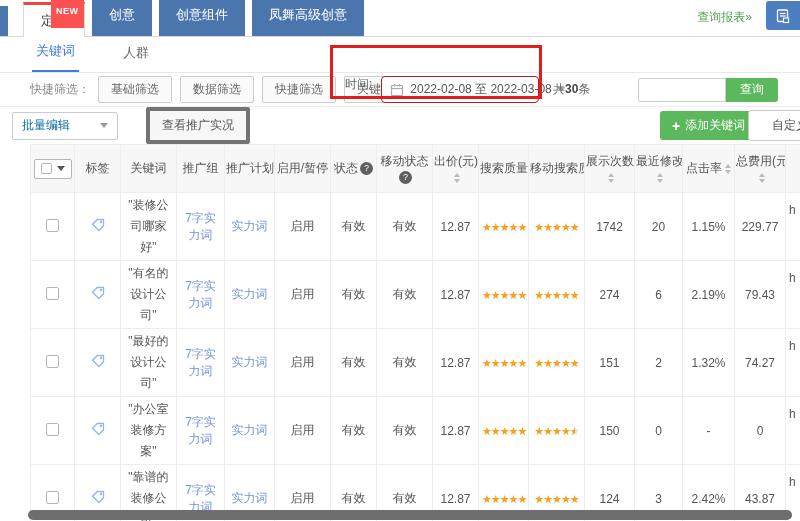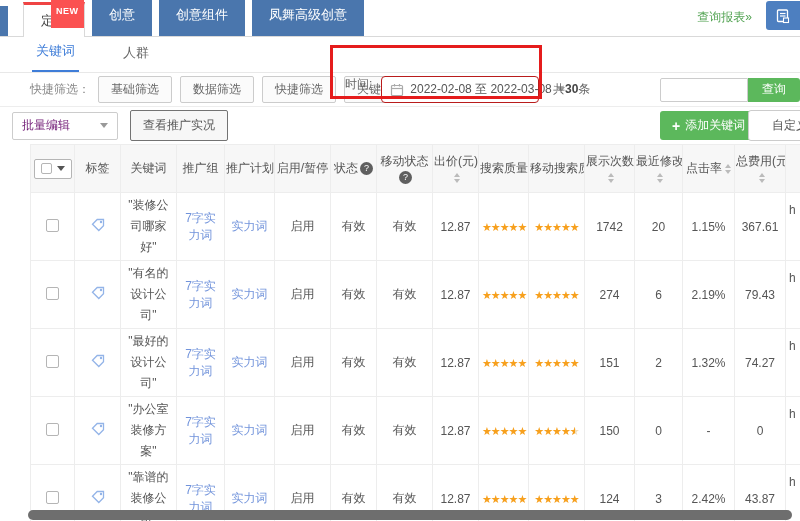--- a/index.html
+++ b/index.html
@@ -27,31 +27,31 @@
   .quick-label { color:#888; margin-right:8px; white-space:nowrap; }
   .filter-btn { border:1px solid #ccc; background:#fbfbfb; color:#666; font-size:12px; padding:4px 12px; margin-right:8px; border-radius:2px; cursor:pointer; white-space:nowrap; }
   .time-group { position:absolute; left:345px; display:flex; align-items:flex-start; }
   .time-label { color:#666; margin-right:9px; }
   .date-picker { border:1px solid #b91c1c; border-radius:4px; background:#fff; display:flex; align-items:center; padding:4px 8px; width:158px; cursor:pointer; }
   .date-picker svg { flex:none; margin-right:6px; }
   .date-text { color:#555; font-size:12px; white-space:nowrap; flex:1; }
   .caret-down { width:0; height:0; border-left:4px solid transparent; border-right:4px solid transparent; border-top:5px solid #999; margin-left:5px; flex:none; }
   .total-text { position:absolute; left:553px; color:#666; white-space:nowrap; }
   .total-text b { color:#444; }
-  .search-group { position:absolute; right:0; display:flex; align-items:center; }
+  .search-group { position:absolute; right:22px; display:flex; align-items:center; }
   .search-input { width:88px; height:24px; border:1px solid #ccc; border-radius:2px 0 0 2px; padding:0 5px; font-size:12px; outline:none; }
   .search-btn { background:#5cb85c; color:#fff; border:none; border-radius:0 3px 3px 0; padding:0 14px; height:24px; font-size:12px; cursor:pointer; }
 
   
   .annotation { position:absolute; left:330px; top:45px; width:212px; height:54px; border:3px solid #e51c1c; z-index:30; pointer-events:none; }
 
   
   .toolbar { height:37px; display:flex; align-items:center; padding-left:12px; position:relative; }
-  .batch-select { width:106px; height:28px; border:1px solid #ccc; border-radius:2px; color:#701a75; font-size:12px; display:flex; align-items:center; justify-content:space-between; padding:0 9px; background:#fff; cursor:pointer; }
-  .preview-btn { margin-left:12px; border:1px solid #737373; background:#f7f7f7; color:#555; font-size:12px; padding:6px 12px; border-radius:2px; cursor:pointer; white-space:nowrap; }
+  .batch-select { width:106px; height:28px; border:1px solid #ccc; border-radius:2px; color:#0369a1; font-size:12px; display:flex; align-items:center; justify-content:space-between; padding:0 9px; background:#fff; cursor:pointer; }
+  .preview-btn { margin-left:28px; border:4px solid #737373; background:#f7f7f7; color:#555; font-size:12px; padding:6px 12px; border-radius:2px; cursor:pointer; white-space:nowrap; }
   .add-btn { position:absolute; left:660px; background:#5cb85c; color:#fff; border:none; border-radius:3px; padding:6px 12px; font-size:12px; display:flex; align-items:center; gap:5px; cursor:pointer; white-space:nowrap; }
   .add-btn .plus { font-size:14px; font-weight:bold; line-height:10px; }
   .customize-btn { position:absolute; left:748px; width:84px; border:1px solid #ccc; background:#fff; color:#555; font-size:12px; padding:6px 0; border-radius:3px; text-align:center; cursor:pointer; white-space:nowrap; }
 
   
   .table-wrap { margin-left:30px; width:770px; overflow:hidden; }
   table { border-collapse:collapse; table-layout:fixed; width:795px; }
   th, td { border:1px solid #ededed; text-align:center; vertical-align:middle; font-size:12px; color:#555; overflow:hidden; }
   th { background:#f7f7f7; font-weight:normal; height:48px; padding:2px 1px; }
   td { height:50px; padding:2px 3px; background:#fff; }
@@ -222,21 +222,21 @@
             <td class="col-plan"><span class="link">实力词</span></td>
             <td class="col-enable"><span>启用</span></td>
             <td class="col-status"><span>有效</span></td>
             <td class="col-mobile_status"><span>有效</span></td>
             <td class="col-bid"><span>12.87</span></td>
             <td class="col-search_quality"><span class="stars">★★★★★</span></td>
             <td class="col-mobile_quality"><span class="stars">★★★★★</span></td>
             <td class="col-impressions"><span>1742</span></td>
             <td class="col-clicks"><span>20</span></td>
             <td class="col-ctr"><span>1.15%</span></td>
-            <td class="col-cost"><span>367.61</span></td>
+            <td class="col-cost"><span>229.77</span></td>
             <td class="col-url"><span>h</span></td>
           </tr>
           <tr>
             <td class="col-select"><span class="cb"></span></td>
             <td class="col-tag"><span><svg width="14" height="14" viewBox="0 0 14 14">
                   <path d="M1.5 6.2 L6.2 1.5 L12.5 1.5 L12.5 7.8 L7.8 12.5 Z" fill="none" stroke="#93b4e8" stroke-width="1.3"></path>
                   <circle cx="10" cy="4" r="1.2" fill="#93b4e8"></circle>
                 </svg></span></td>
             <td class="col-keyword"><span>"有名的设计公司"</span></td>
             <td class="col-group"><span class="link">7字实力词</span></td>

